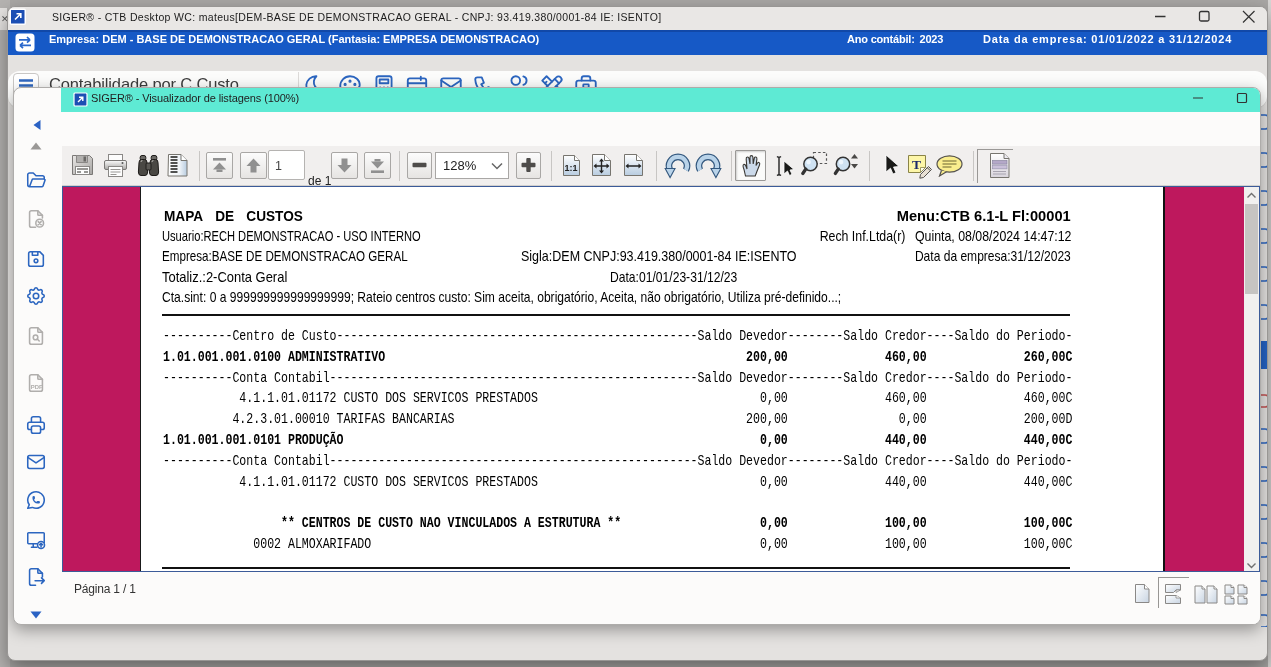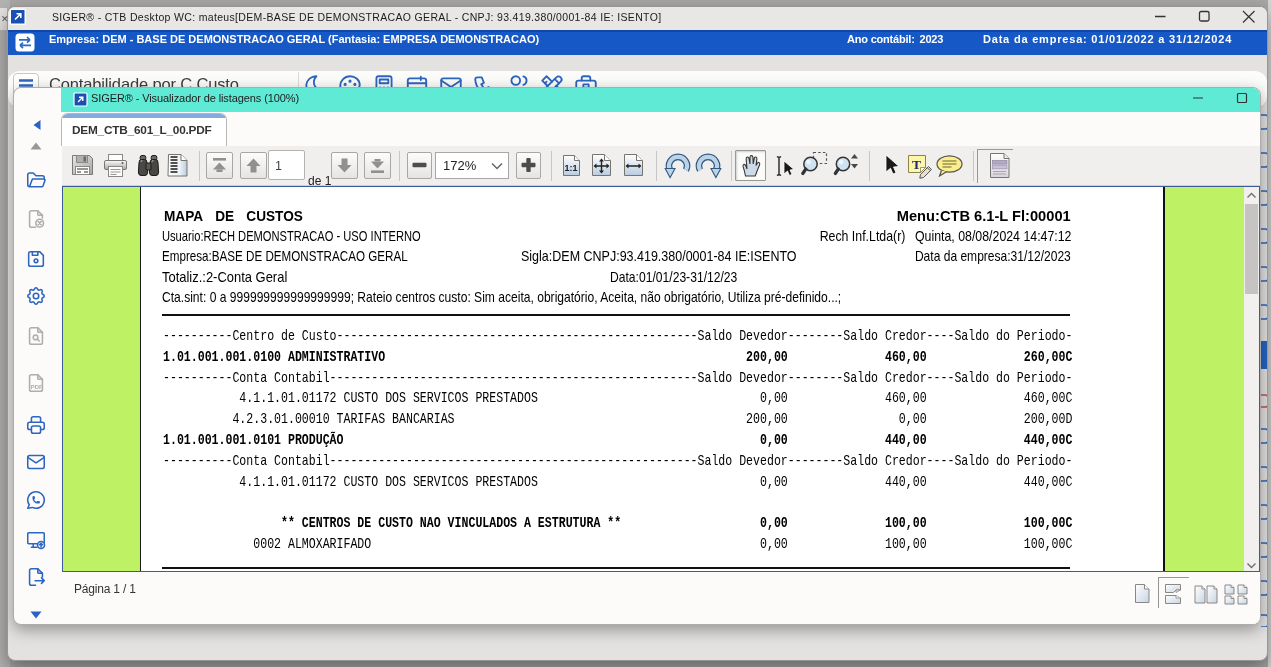--- a/index.html
+++ b/index.html
@@ -30,21 +30,21 @@
   #ititle .ttext { position:absolute; left:30px; top:4px; font-size:11px; color:#222; white-space:nowrap; letter-spacing:-0.1px; }
   .icapbtn { position:absolute; top:0; width:32px; height:24px; }
   #tab { position:absolute; left:47px; top:25px; width:166px; height:33px; background:#fff;
      border:1px solid #b9b7b5; border-bottom:none; border-radius:7px 7px 0 0; overflow:hidden; }
   #tab .blue { position:absolute; left:0; top:0; width:100%; height:4px; background:#82abde; }
   #tab .tl { position:absolute; left:10px; top:8.5px; font-size:11.8px; font-weight:bold; color:#333; letter-spacing:-0.2px; }
   #pdfbar { position:absolute; left:48px; top:58px; width:1198px; height:40px; background:#f1efee; border-bottom:1px solid #d2d0ce; }
   .psep { position:absolute; top:5px; width:1px; height:30px; background:#c8c6c4; }
   .navbtn { position:absolute; top:6px; width:27px; height:27px; border:1px solid #a9a7a5; border-radius:2px;
      background:linear-gradient(#fcfcfc,#e6e4e2); }
-  #viewport { position:absolute; left:48px; top:98px; width:1198px; height:386px; border:1px solid #3c5b99; background:#bef264; }
+  #viewport { position:absolute; left:48px; top:98px; width:1198px; height:386px; border:1px solid #3c5b99; background:#be185d; }
   #page { position:absolute; left:77px; top:0; width:1025px; height:384px; background:#fff;
      border-left:1px solid #1a1a1a; border-right:2px solid #111; font-size:13.5px; color:#000; }
   #vsb { position:absolute; right:0; top:0; width:15px; height:384px; background:#f1f0ef; }
   #vsb .thumb { position:absolute; left:1px; top:17px; width:13px; height:90px; background:#c6c4c2; }
   #istatus { position:absolute; left:48px; top:486px; width:1198px; height:50px; background:#fcfbfa; }
   #istatus .pg { position:absolute; left:12px; top:8px; font-size:12px; letter-spacing:-0.2px; color:#333; }
   .sicon { position:absolute; left:11px; width:22px; height:22px; }
   .hl { position:absolute; white-space:nowrap; font-size:14.2px; color:#000; }
   .mono { position:absolute; left:22px; top:140px; font-family:"Liberation Mono", monospace;
      font-size:15px; line-height:20.82px; transform:scaleX(0.7712); transform-origin:0 0; white-space:pre; color:#000; }
@@ -165,24 +165,20 @@
       <svg class="icapbtn" style="right:93px" width="32" height="24">
           <path d="M11 10 H21" stroke="#333" stroke-width="1.2"></path>
         </svg>
       <svg class="icapbtn" style="right:49px" width="32" height="24">
           <rect x="11.5" y="5.5" width="9" height="9" rx="1" fill="none" stroke="#333" stroke-width="1.2"></rect>
         </svg>
       <svg class="icapbtn" style="right:5px" width="32" height="24">
           <path d="M11 5 L21.5 15.5 M21.5 5 L11 15.5" stroke="#333" stroke-width="1.2"></path>
         </svg>
     </div>
-    <div id="tab">
-        <div class="blue"></div>
-        <div class="tl">DEM_CTB_601_L_00.PDF</div>
-      </div>
     <svg class="abs" style="left:17px;top:31px" width="11" height="12">
         <path d="M9.5 1 L2.5 6 L9.5 11 Z" fill="#2b62c4"></path>
       </svg>
     <svg class="abs" style="left:16px;top:54px" width="12" height="8">
         <path d="M6 0.5 L11.5 7.5 H0.5 Z" fill="#9a9896"></path>
       </svg>
     <svg class="abs" style="left:16px;top:523px" width="12" height="8">
         <path d="M0.5 0.5 H11.5 L6 7.5 Z" fill="#2b62c4"></path>
       </svg>
     <svg class="sicon" style="top:81px" viewBox="0 0 24 24" fill="none" stroke="#2c66c0" stroke-width="1.7" stroke-linecap="round" stroke-linejoin="round">
@@ -305,21 +301,21 @@
       <div class="navbtn" style="left:302px"><svg width="25" height="25">
             <path d="M12.5 15.5 L6 8.5 H19 Z" fill="#909090"></path>
             <rect x="9.5" y="6" width="6" height="2.5" fill="#909090"></rect>
             <rect x="6" y="17.4" width="13" height="2.6" fill="#909090"></rect>
           </svg></div>
       <div class="psep" style="left:337px"></div>
       <div class="navbtn" style="left:345px;width:25px"><svg width="23" height="25">
             <rect x="4.5" y="9.8" width="14" height="4.4" rx="1" fill="#4e4c4a"></rect>
           </svg></div>
       <div class="abs" style="left:373px;top:6px;width:74px;height:27px;background:#fff;border:1px solid #a9a7a5;">
-        <div class="abs" style="left:7px;top:5px;font-size:13px;color:#222;">172%</div>
+        <div class="abs" style="left:7px;top:5px;font-size:13px;color:#222;">128%</div>
         <svg class="abs" style="right:4px;top:8px" width="14" height="10">
             <path d="M2 2.5 L7 7.5 L12 2.5" stroke="#666" stroke-width="1.5" fill="none"></path>
           </svg>
       </div>
       <div class="navbtn" style="left:454px;width:25px"><svg width="23" height="25">
             <rect x="4.5" y="9.8" width="14" height="4.4" rx="1" fill="#4e4c4a"></rect>
             <rect x="9.3" y="5" width="4.4" height="14" rx="1" fill="#4e4c4a"></rect>
           </svg></div>
       <div class="psep" style="left:489px"></div>
       <svg class="abs" style="left:500px;top:8px" width="20" height="24">

